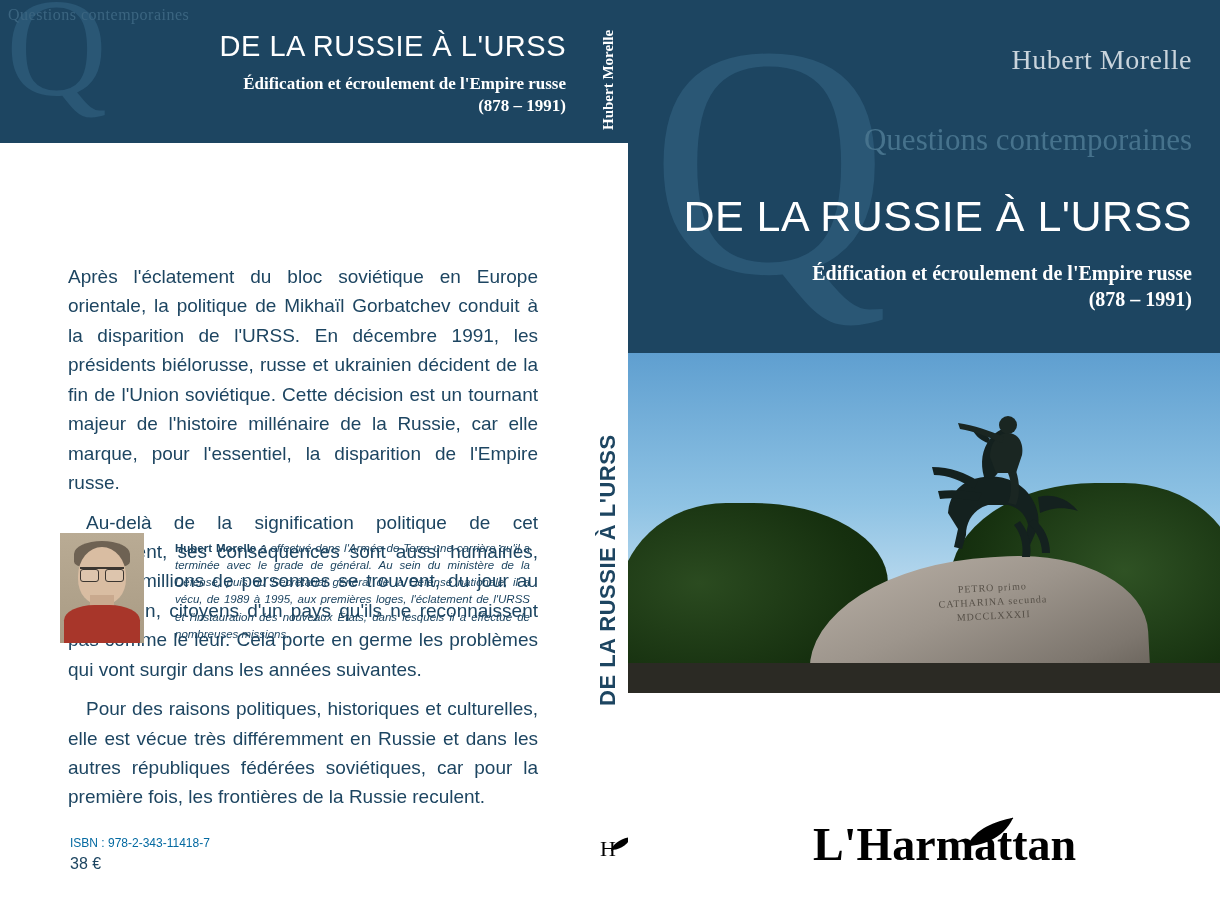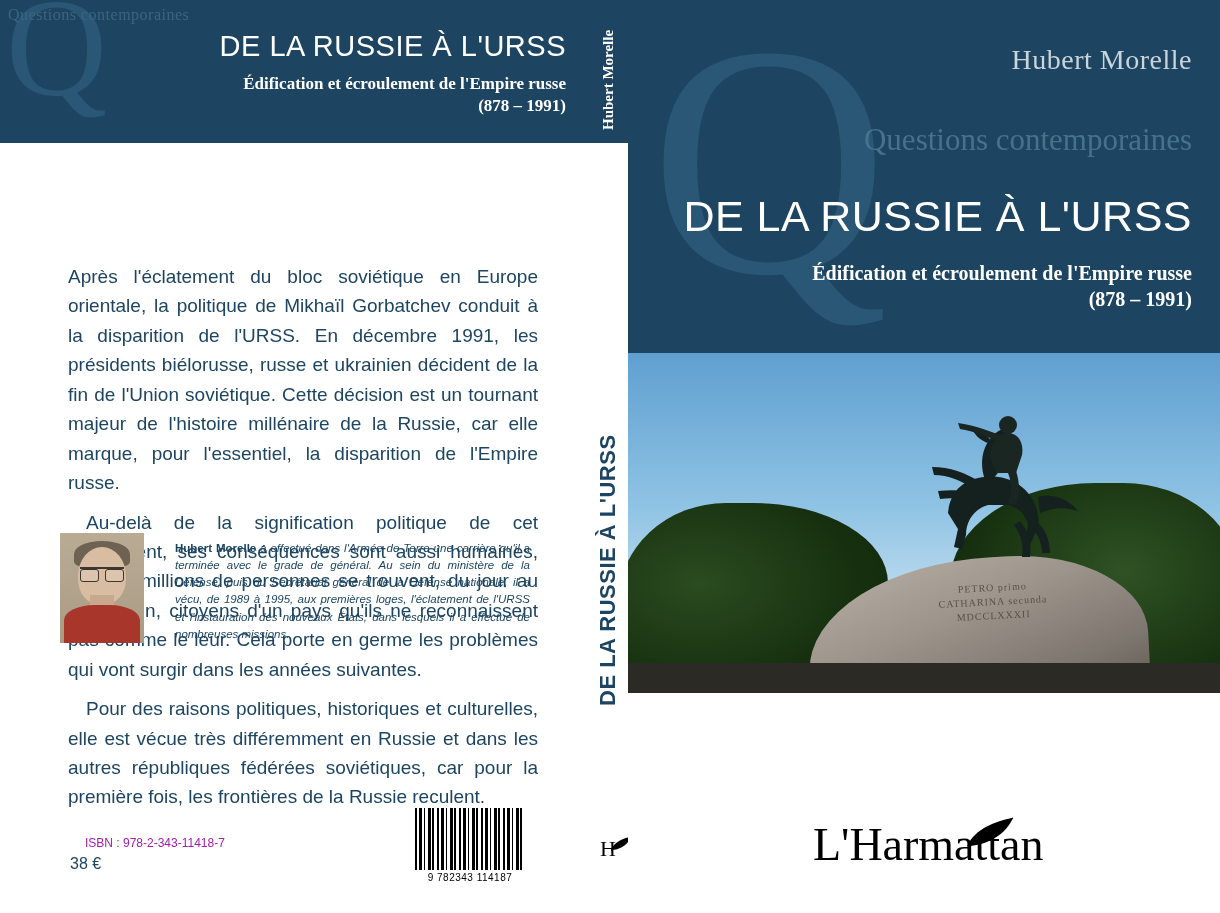--- a/index.html
+++ b/index.html
@@ -273,20 +273,21 @@
     background: #2b2a24;
   }
 
   
   .harmattan {
     position: absolute;
     left: 185px;
     top: 818px;
     width: 240px;
     height: 70px;
+    font-weight: bold;
   }
   .harmattan-text {
     font-family: "Liberation Serif", serif;
     font-size: 46px;
     color: #000000;
     letter-spacing: 0px;
   }
   .harmattan .leaf {
     position: absolute;
     left: 152px;
@@ -375,25 +376,25 @@
     font-size: 11.5px;
     line-height: 1.5;
     color: #1d4561;
     text-align: justify;
   }
   .bio-text b { font-style: normal; font-weight: bold; }
 
   
   .isbn {
     position: absolute;
-    left: 85px;
+    left: 70px;
     top: 836px;
     font-family: "Liberation Sans", sans-serif;
     font-size: 12px;
-    color: #a21caf;
+    color: #0369a1;
   }
   .price {
     position: absolute;
     left: 70px;
     top: 855px;
     font-family: "Liberation Sans", sans-serif;
     font-size: 16px;
     color: #1d4561;
   }
   .barcode {
@@ -449,24 +450,20 @@
       <div class="neck"></div>
       <div class="shirt"></div>
     </div>
     <div class="bio-text">
       <b>Hubert Morelle</b><span> a effectué dans l'Armée de Terre une carrière qu'il a terminée avec le grade de général. Au sein du ministère de la Défense, puis du Secrétariat général de la Défense nationale, il a vécu, de 1989 à 1995, aux premières loges, l'éclatement de l'URSS et l'instauration des nouveaux États, dans lesquels il a effectué de nombreuses missions.</span>
     </div>
   </div>
 
   <div class="isbn">ISBN : 978-2-343-11418-7</div>
   <div class="price">38 €</div>
-  <div class="barcode">
-    <div class="bars"></div>
-    <div class="code">9 782343 114187</div>
-  </div>
 
   <div class="spine"></div>
   <div class="spine-top"></div>
   <div class="spine-author">Hubert Morelle</div>
   <div class="spine-title">DE LA RUSSIE À L'URSS</div>
   <div class="spine-logo">
     <span>H</span>
     <span class="leaf">
       <svg width="22" height="16" viewBox="0 0 22 16">
         <path d="M1 14 C7 14 17 11 21 1 C13 2 4 6 1 14 Z" fill="#000"></path>

